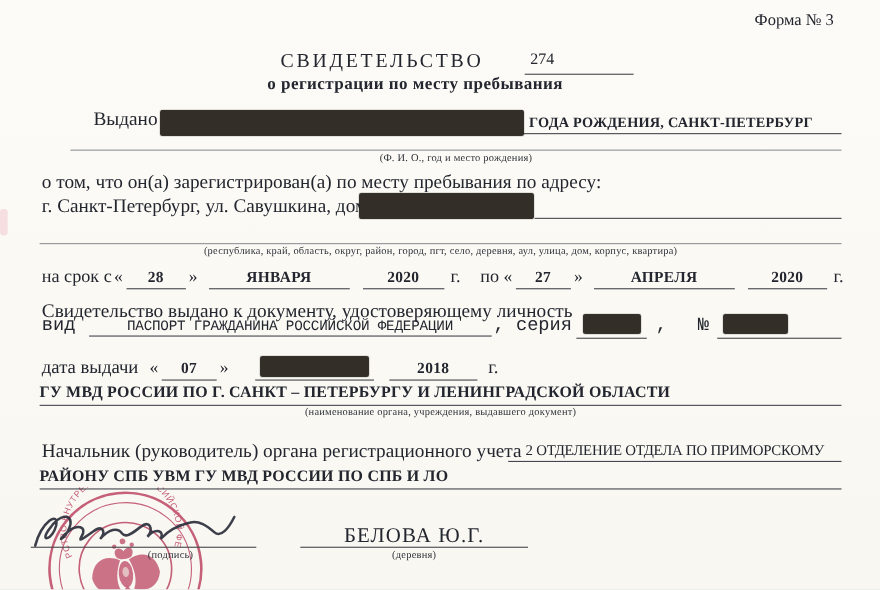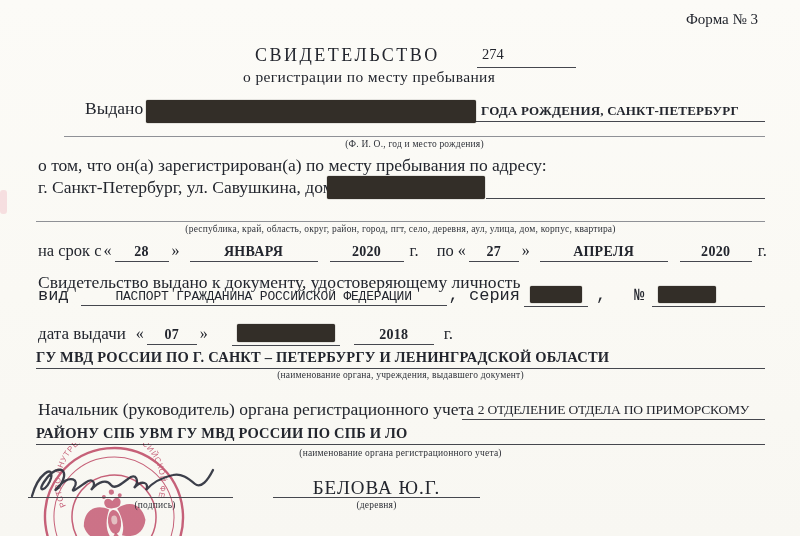--- a/index.html
+++ b/index.html
@@ -32,21 +32,21 @@
 <body>
 
 <div class="paper">
 
   <div class="abs smudge"></div>
 
   <div class="abs small" style="top:11px;right:42px;">Форма № 3</div>
 
   <div class="abs ttl" style="left:255px;top:45px;">СВИДЕТЕЛЬСТВО</div>
   <div class="abs dline" style="left:477px;top:46px;width:94px;height:21px;font-size:14.5px;padding-left:5px;">274</div>
-  <div class="abs sub" style="left:243px;top:68px;">о регистрации по месту пребывания</div>
+  <div class="abs sub" style="left:243px;top:68px;font-weight:bold;">о регистрации по месту пребывания</div>
 
   <div class="abs t" style="left:85px;top:98px;">Выдано</div>
   <div class="abs dline" style="left:146px;top:100px;width:619px;height:21px;"></div>
   <div class="abs red" style="left:146px;top:100px;width:330px;height:23px;"></div>
   <div class="abs boldfill" style="left:481px;top:103px;">ГОДА РОЖДЕНИЯ, САНКТ-ПЕТЕРБУРГ</div>
   <div class="abs lline" style="left:64px;top:122px;width:701px;height:14px;"></div>
   <div class="abs t" style="left:38px;top:155px;">о том, что он(а) зарегистрирован(а) по месту пребывания по адресу:</div>
 
   <div class="abs cap" style="left:64px;top:139px;width:701px;">(Ф. И. О., год и место рождения)</div>
   <div class="abs t" style="left:38px;top:177px;">г. Санкт-Петербург, ул. Савушкина, дом</div>
@@ -93,21 +93,20 @@
     <span class="cell typedb" style="width:76px;margin-left:14px;">2018</span>
     <span style="margin-left:10px;">г.</span>
   </div>
 
   <div class="abs dline caps" style="left:36px;top:349px;width:729px;padding-bottom:2px;">ГУ МВД РОССИИ ПО Г. САНКТ – ПЕТЕРБУРГУ И ЛЕНИНГРАДСКОЙ ОБЛАСТИ</div>
   <div class="abs cap" style="left:36px;top:370px;width:729px;">(наименование органа, учреждения, выдавшего документ)</div>
 
   <div class="abs t" style="left:38px;top:399px;">Начальник (руководитель) органа регистрационного учета</div>
   <div class="abs cell typedc" style="left:462px;top:399px;width:299px;font-size:13.5px;padding-top:3px;">2 ОТДЕЛЕНИЕ ОТДЕЛА  ПО ПРИМОРСКОМУ</div>
   <div class="abs dline caps" style="left:36px;top:425px;width:729px;padding-bottom:2px;">РАЙОНУ СПБ УВМ  ГУ  МВД РОССИИ  ПО СПБ  И  ЛО</div>
-  <div class="abs cap" style="left:36px;top:448px;width:729px;">(наименование органа регистрационного учета)</div>
 
   <svg class="abs stamp-svg" style="left:28px;top:443px;" width="172" height="120" viewBox="0 0 172 120">
     <g transform="rotate(-6 86 74)" fill="none" stroke="#c75573">
       <circle cx="86" cy="74" r="69" stroke-width="2.4"></circle>
       <circle cx="86" cy="74" r="60" stroke-width="1"></circle>
       <circle cx="86" cy="74" r="42" stroke-width="1.5"></circle>
       <defs>
         <path id="ringTop" d="M 39,57 A 50 50 0 1 1 133,57"></path>
         <path id="ringBottom" d="M 42.7,99 A 50 50 0 0 0 129.3,99"></path>
       </defs>

